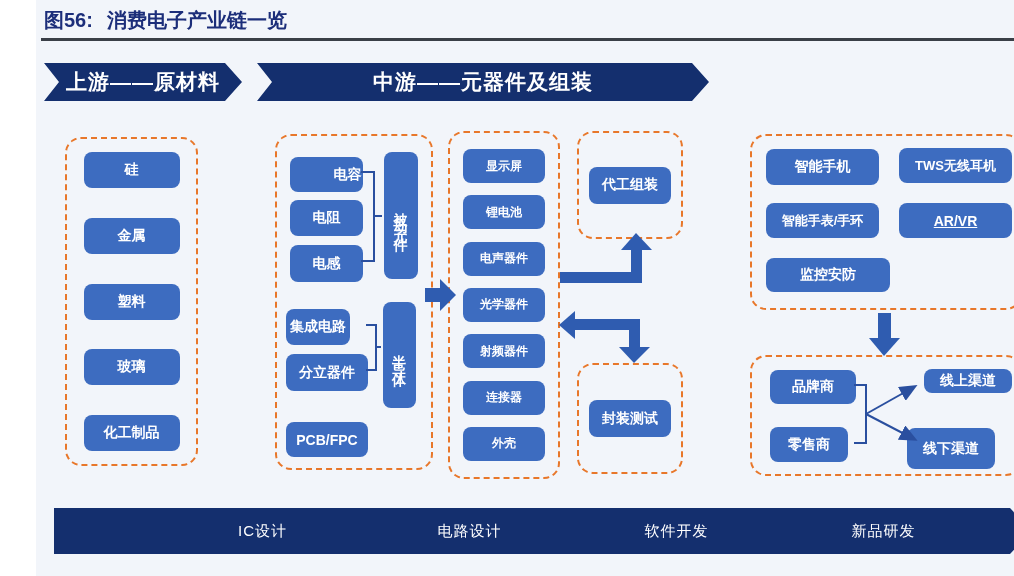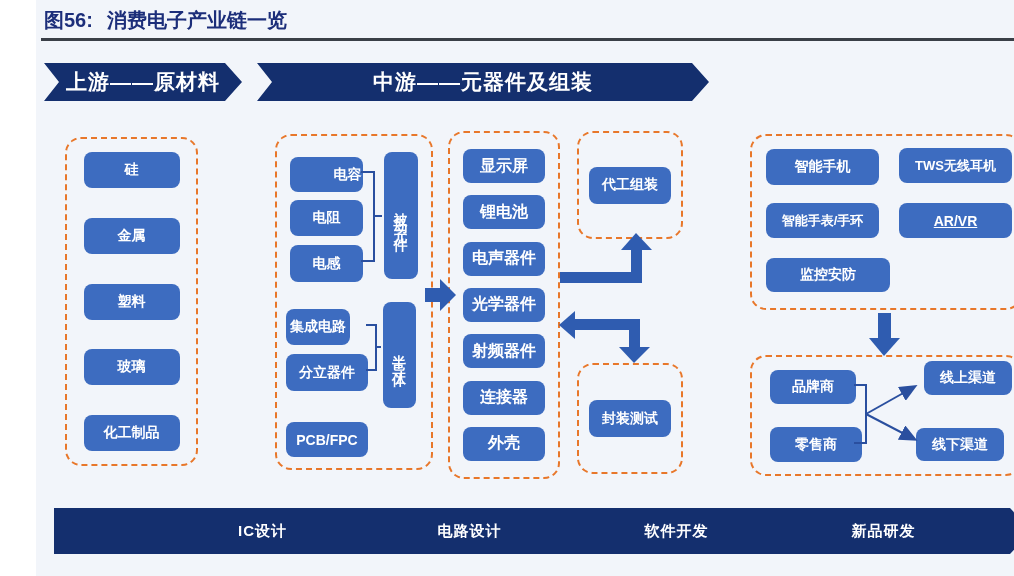--- a/index.html
+++ b/index.html
@@ -47,39 +47,39 @@
   #panel-products   { left:714px; top:134px; width:272px; height:176px; }
   #panel-sales      { left:714px; top:355px; width:272px; height:121px; }
   
   .node {
     background:var(--box-blue,#3d6cc0); color:#fff; border-radius:8px;
     display:flex; align-items:center; justify-content:center;
     font-size:14px; font-weight:bold; text-align:center;
   }
   .abs { position:absolute; }
   #panel-upstream .node   { width:96px; height:36px; margin:0 auto; }
-  #panel-components .node { width:82px; height:34px; margin:0 auto; font-size:16px; }
+  #panel-components .node { width:82px; height:34px; margin:0 auto; font-size:12px; }
   .vlabel {
     writing-mode:vertical-rl; text-orientation:upright;
     letter-spacing:9px; font-size:14px; padding-top:4px;
   }
   
   #wires { position:absolute; left:0; top:0; width:1014px; height:576px;
            pointer-events:none; z-index:5; }
   .fillarrow { fill:var(--arrow-blue,#2f5cb0); }
   .wire { stroke:var(--connector-blue,#2a4f9f); stroke-width:2; fill:none; }
   .mhead { fill:var(--connector-blue,#2a4f9f); }
   
   #base-bar {
     position:absolute; left:18px; top:508px; width:978px; height:46px;
     background:var(--navy,#142f6e); color:#fff;
     clip-path:polygon(0 0, calc(100% - 22px) 0, 100% 50%, calc(100% - 22px) 100%, 0 100%);
     display:flex; align-items:center; padding:0 45px 0 105px;
   }
-  #base-bar .base-item { flex:1; text-align:center; font-size:15px; font-weight:bold; letter-spacing:1px; }
+  #base-bar .base-item { flex:1; text-align:center; font-size:15px; font-weight:normal; letter-spacing:1px; }
 </style>
 </head>
 <body>
 
 <div id="canvas">
 
   <div class="fig-title">
     <span>图56:</span>
     <span>消费电子产业链一览</span>
   </div>
@@ -127,23 +127,23 @@
   <div class="panel" id="panel-products">
     <div class="node abs" style="left:14px; top:13px; width:113px; height:36px;">智能手机</div>
     <div class="node abs" style="left:147px; top:12px; width:113px; height:35px; font-size:13px;">TWS无线耳机</div>
     <div class="node abs" style="left:14px; top:67px; width:113px; height:35px; font-size:13px;">智能手表/手环</div>
     <div class="node abs" style="left:147px; top:67px; width:113px; height:35px;text-decoration:underline;">AR/VR</div>
     <div class="node abs" style="left:14px; top:122px; width:124px; height:34px;">监控安防</div>
   </div>
 
   <div class="panel" id="panel-sales">
     <div class="node abs" style="left:18px; top:13px; width:86px; height:34px;">品牌商</div>
-    <div class="node abs" style="left:18px; top:70px; width:92px; height:35px;">零售商</div>
-    <div class="node abs" style="left:172px; top:4px; width:88px; height:34px;font-family:Liberation Mono, monospace;">线上渠道</div>
-    <div class="node abs" style="left:164px; top:71px; width:88px; height:33px;">线下渠道</div>
+    <div class="node abs" style="left:18px; top:70px; width:78px; height:35px;">零售商</div>
+    <div class="node abs" style="left:172px; top:12px; width:88px; height:24px;font-family:Liberation Mono, monospace;">线上渠道</div>
+    <div class="node abs" style="left:155px; top:71px; width:88px; height:41px;">线下渠道</div>
   </div>
 
   <svg id="wires" viewBox="0 0 1014 576">
     <defs>
       <marker id="ah" markerWidth="9" markerHeight="8" refX="7" refY="4" orient="auto">
         <polygon class="mhead" points="0,0 9,4 0,8"></polygon>
       </marker>
     </defs>
 
     <g>

